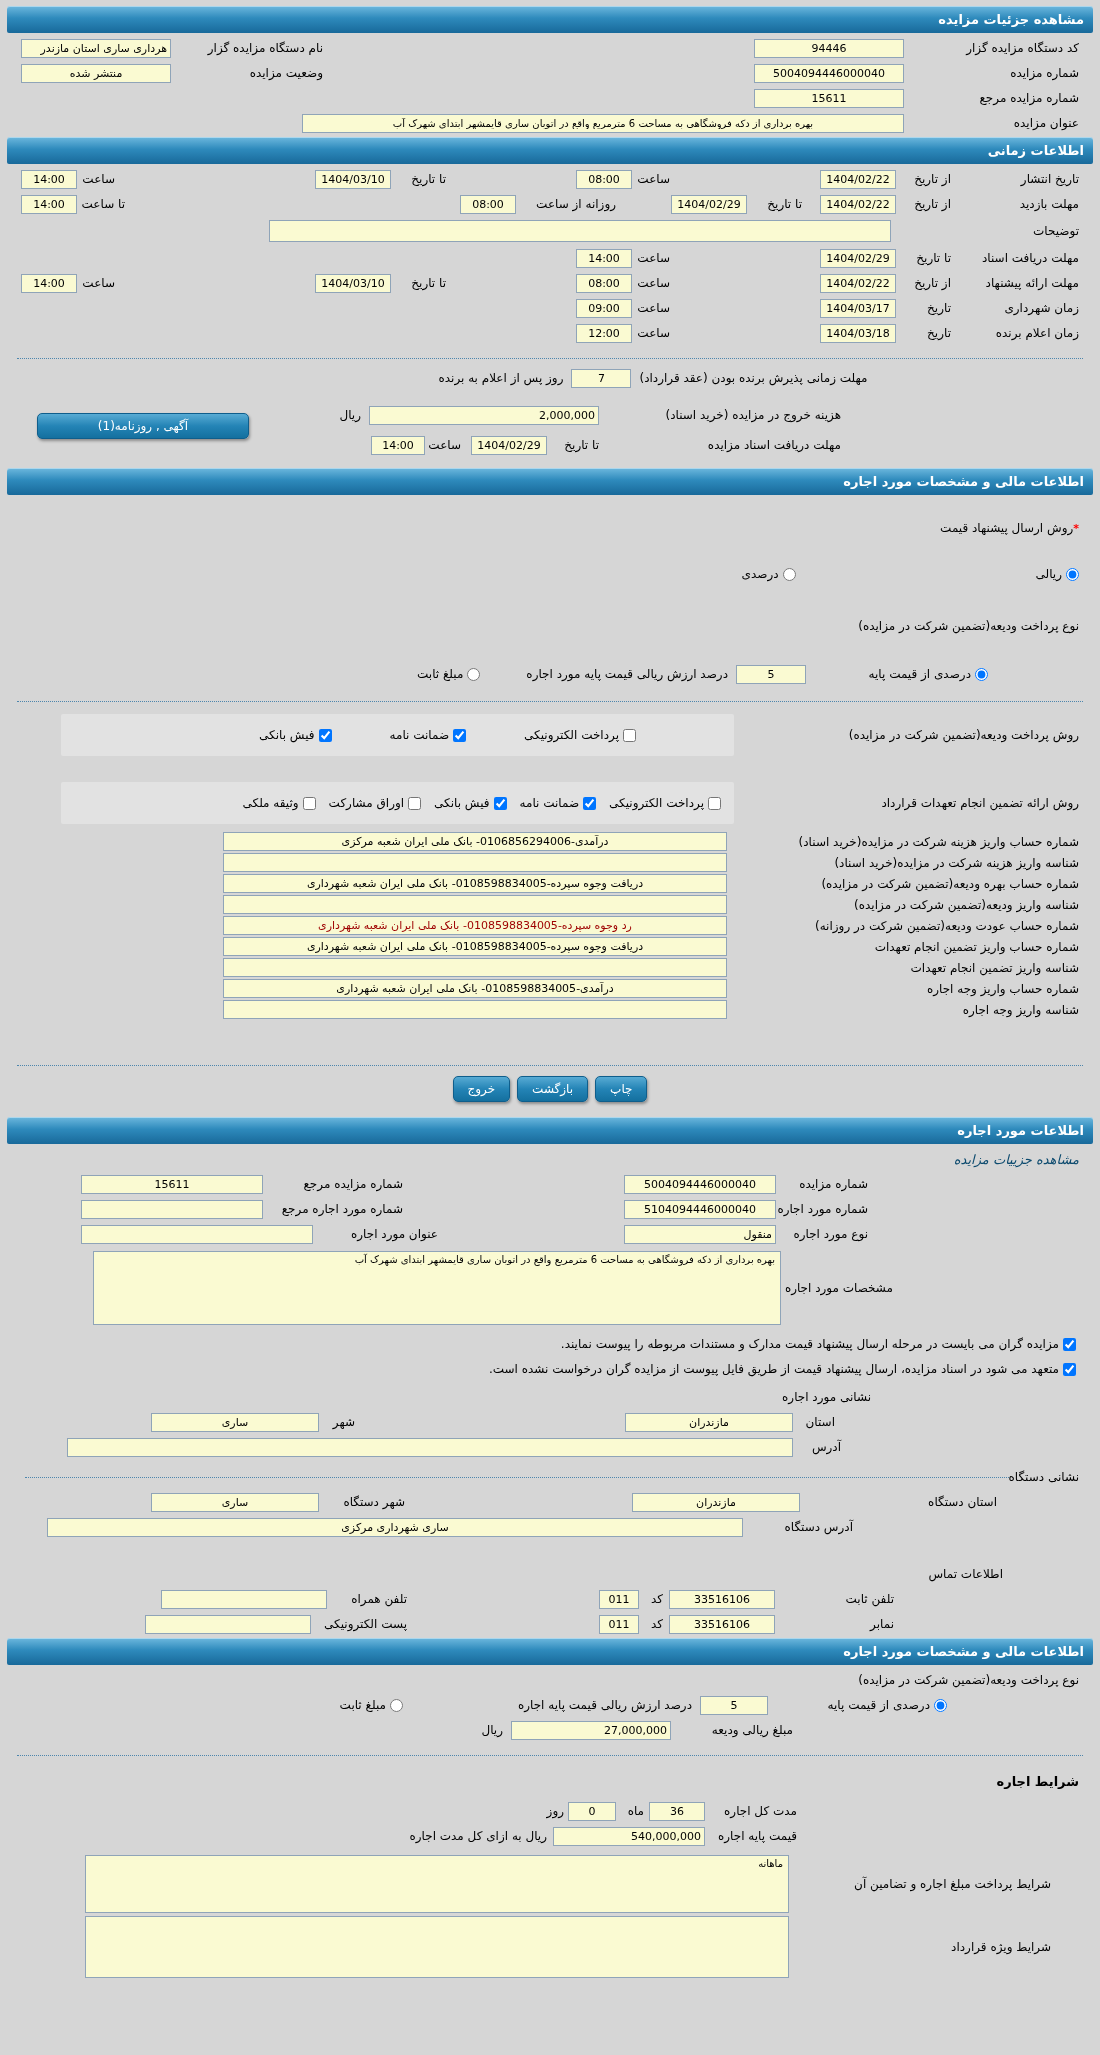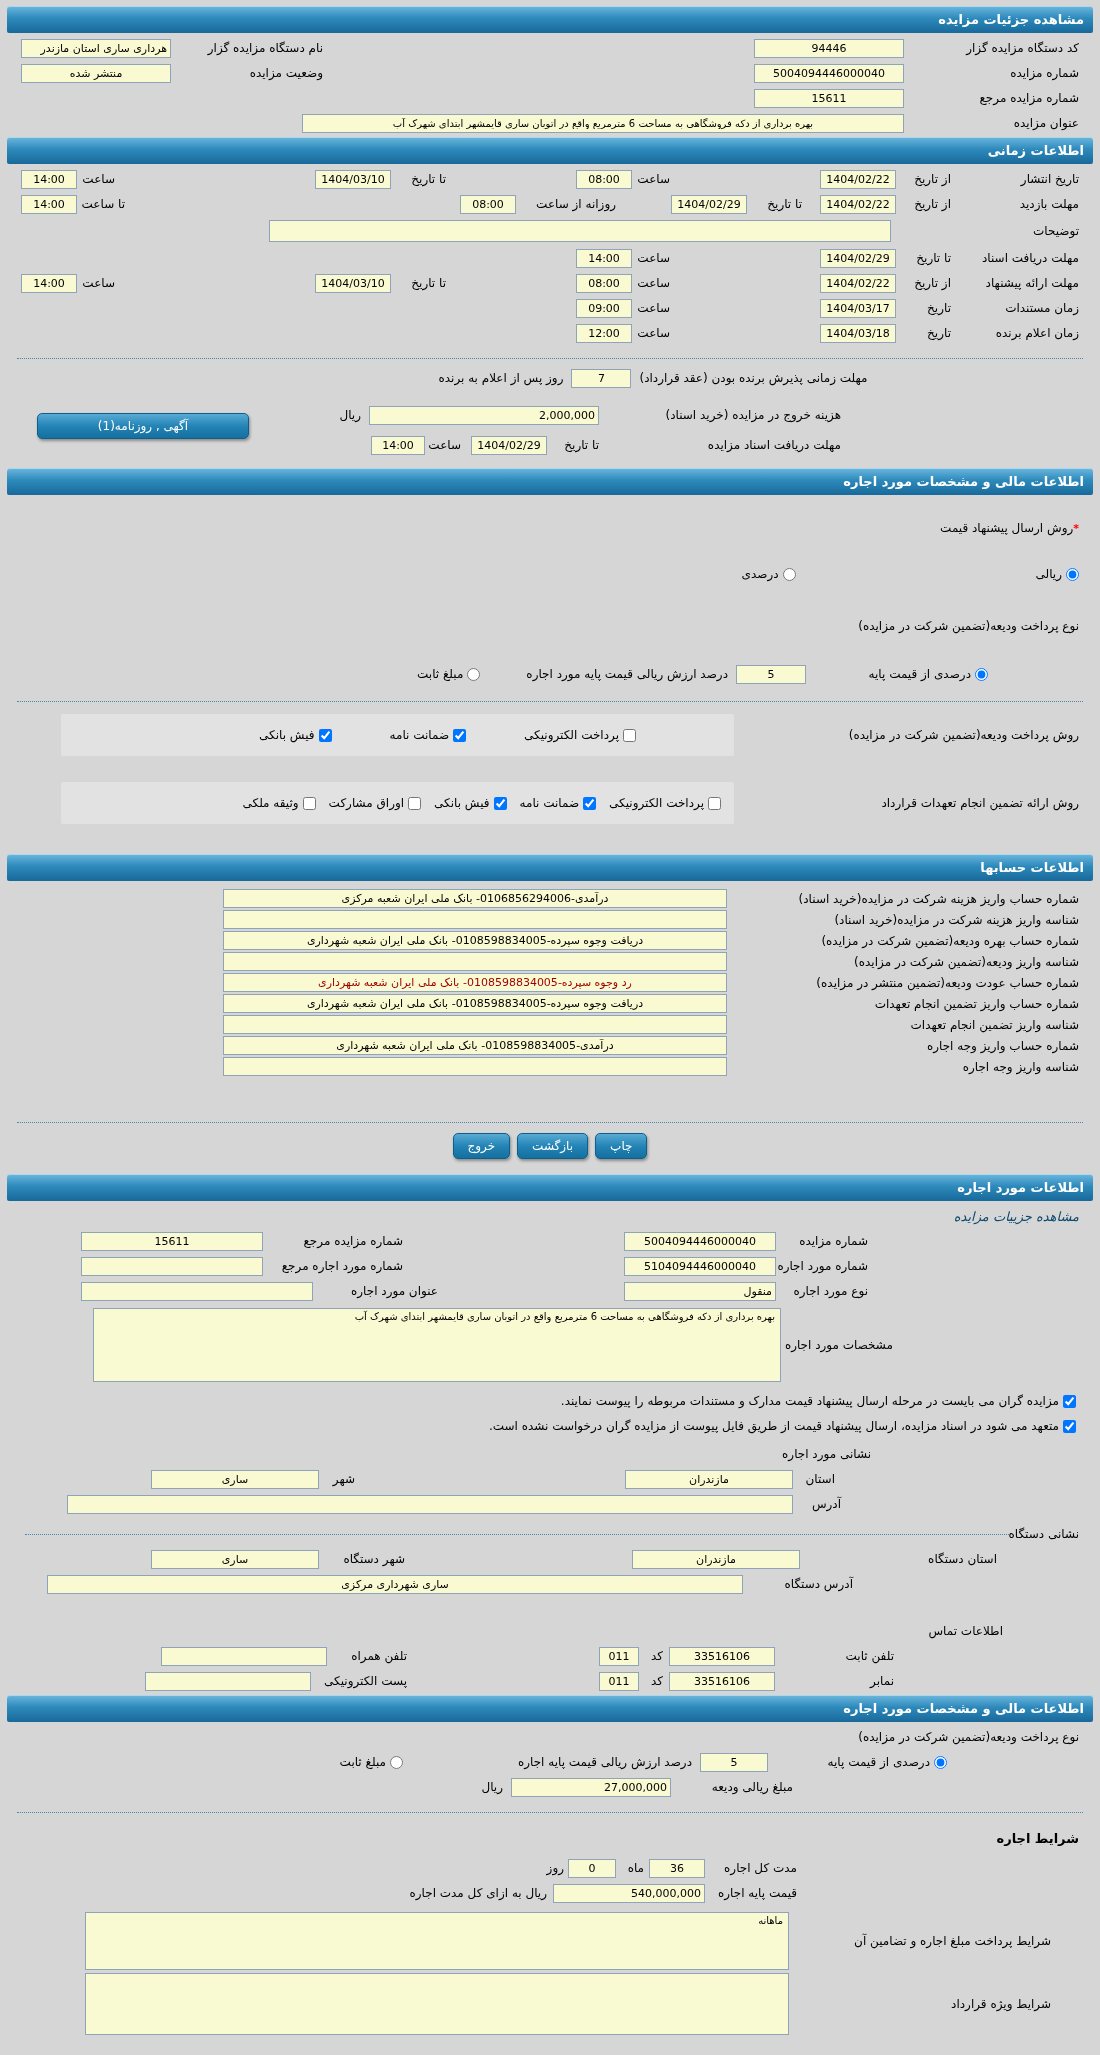--- a/index.html
+++ b/index.html
@@ -141,21 +141,21 @@
     <input class="f ctr" style="width: 48px;" value="08:00">
     <span class="sp" style="width:130px"></span>
     <span class="l" style="width:55px">تا تاریخ</span>
     <input class="f ctr" style="width: 68px;" value="1404/03/10">
     <span class="f1"></span>
     <span class="l" style="width:38px">ساعت</span>
     <input class="f ctr" style="width: 48px;" value="14:00">
   </div>
 
   <div class="row">
-    <span class="l" style="width:128px">زمان مستندات</span>
+    <span class="l" style="width:128px">زمان شهرداری</span>
     <span class="l" style="width:55px">تاریخ</span>
     <input class="f ctr" style="width: 68px;" value="1404/03/17">
     <span class="sp" style="width:150px"></span>
     <span class="l" style="width:38px">ساعت</span>
     <input class="f ctr" style="width: 48px;" value="09:00">
   </div>
 
   <div class="row">
     <span class="l" style="width:128px">زمان اعلام برنده</span>
     <span class="l" style="width:55px">تاریخ</span>
@@ -265,43 +265,40 @@
         <input type="checkbox" class="cb" style="">
         <span class="l">اوراق مشارکت</span>
       </span>
       <span style="display:flex;align-items:center">
         <input type="checkbox" class="cb" style="">
         <span class="l">وثیقه ملکی</span>
       </span>
     </div>
   </div>
 
-  <div class="hbar" style="margin-top:30px">
-    <span>اطلاعات حسابها</span>
-  </div>
 
   <div style="margin-top:8px">
     <div class="row acct-row">
       <span class="l" style="width:352px">شماره حساب واریز هزینه شرکت در مزایده(خرید اسناد)</span>
       <input class="f ctr" style="width: 496px;" value="درآمدی-0106856294006- بانک ملی ایران شعبه مرکزی">
     </div>
     <div class="row acct-row">
       <span class="l" style="width:352px">شناسه واریز هزینه شرکت در مزایده(خرید اسناد)</span>
       <input class="f ctr" style="width: 496px;" value="">
     </div>
     <div class="row acct-row">
       <span class="l" style="width:352px">شماره حساب بهره ودیعه(تضمین شرکت در مزایده)</span>
       <input class="f ctr" style="width: 496px;" value="دریافت وجوه سپرده-0108598834005- بانک ملی ایران شعبه شهرداری">
     </div>
     <div class="row acct-row">
       <span class="l" style="width:352px">شناسه واریز ودیعه(تضمین شرکت در مزایده)</span>
       <input class="f ctr" style="width: 496px;" value="">
     </div>
     <div class="row acct-row">
-      <span class="l" style="width:352px">شماره حساب عودت ودیعه(تضمین منتشر در مزایده)</span>
+      <span class="l" style="width:352px">شماره حساب عودت ودیعه(تضمین شرکت در روزانه)</span>
       <input class="f ctr red" style="width: 496px;" value="رد وجوه سپرده-0108598834005- بانک ملی ایران شعبه شهرداری">
     </div>
     <div class="row acct-row">
       <span class="l" style="width:352px">شماره حساب واریز تضمین انجام تعهدات</span>
       <input class="f ctr" style="width: 496px;" value="دریافت وجوه سپرده-0108598834005- بانک ملی ایران شعبه شهرداری">
     </div>
     <div class="row acct-row">
       <span class="l" style="width:352px">شناسه واریز تضمین انجام تعهدات</span>
       <input class="f ctr" style="width: 496px;" value="">
     </div>

